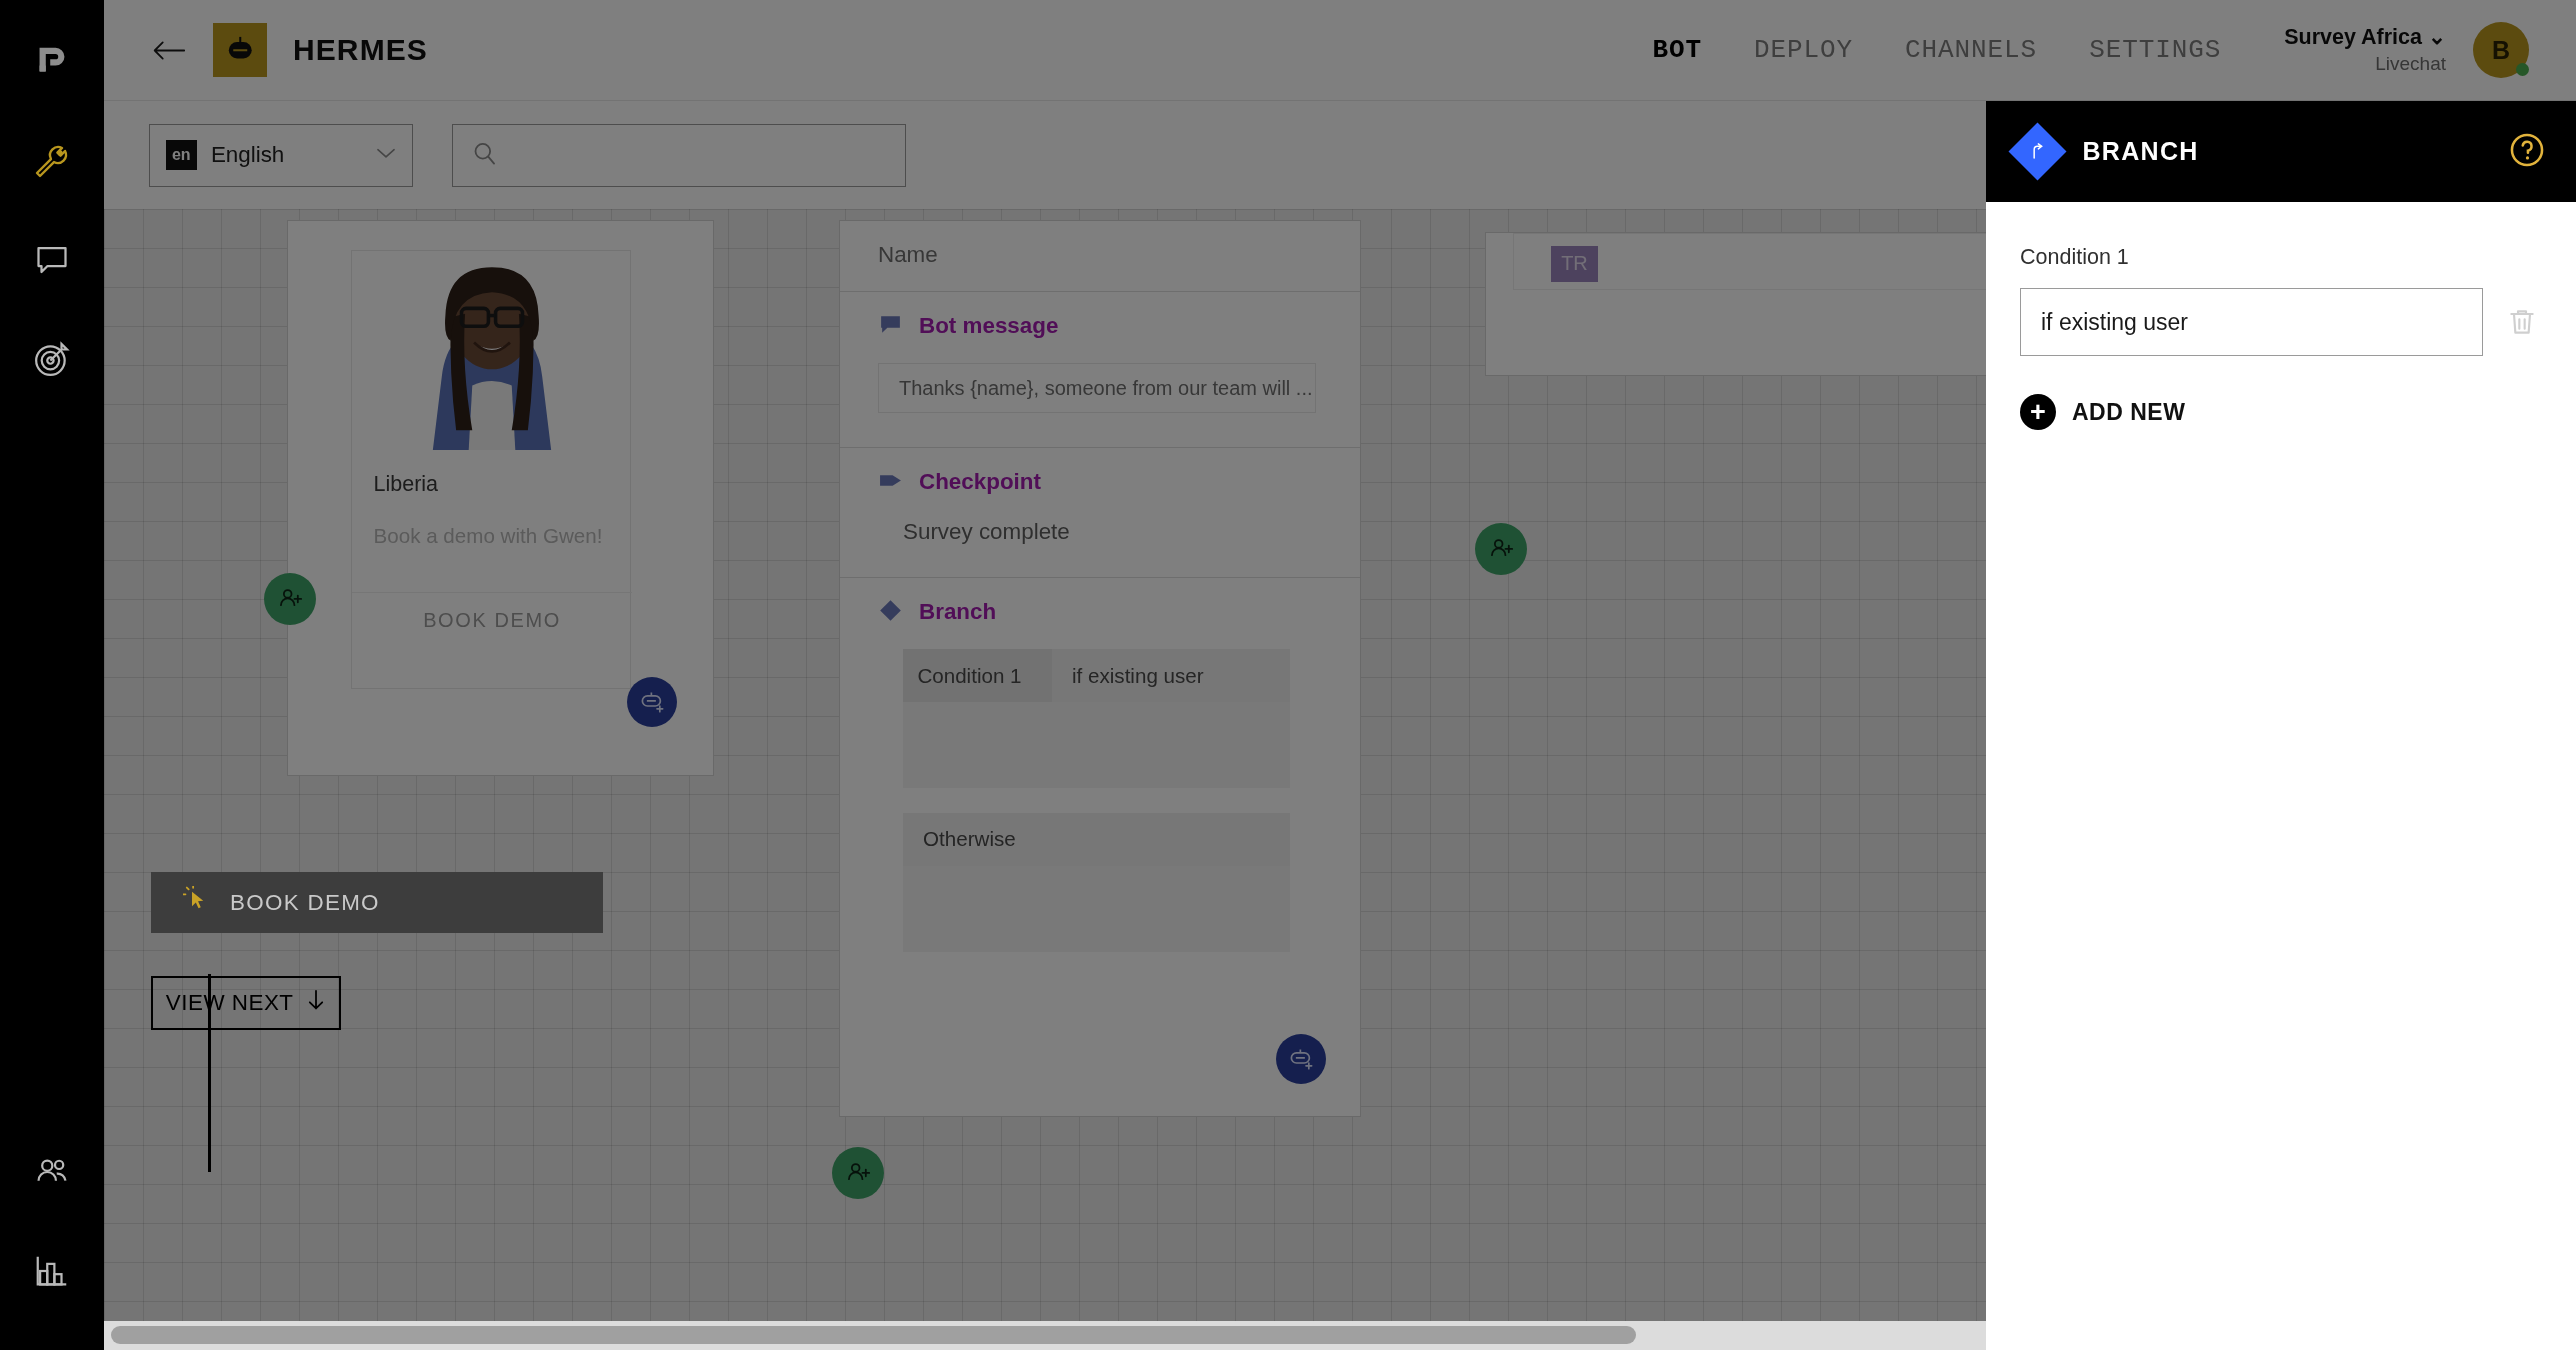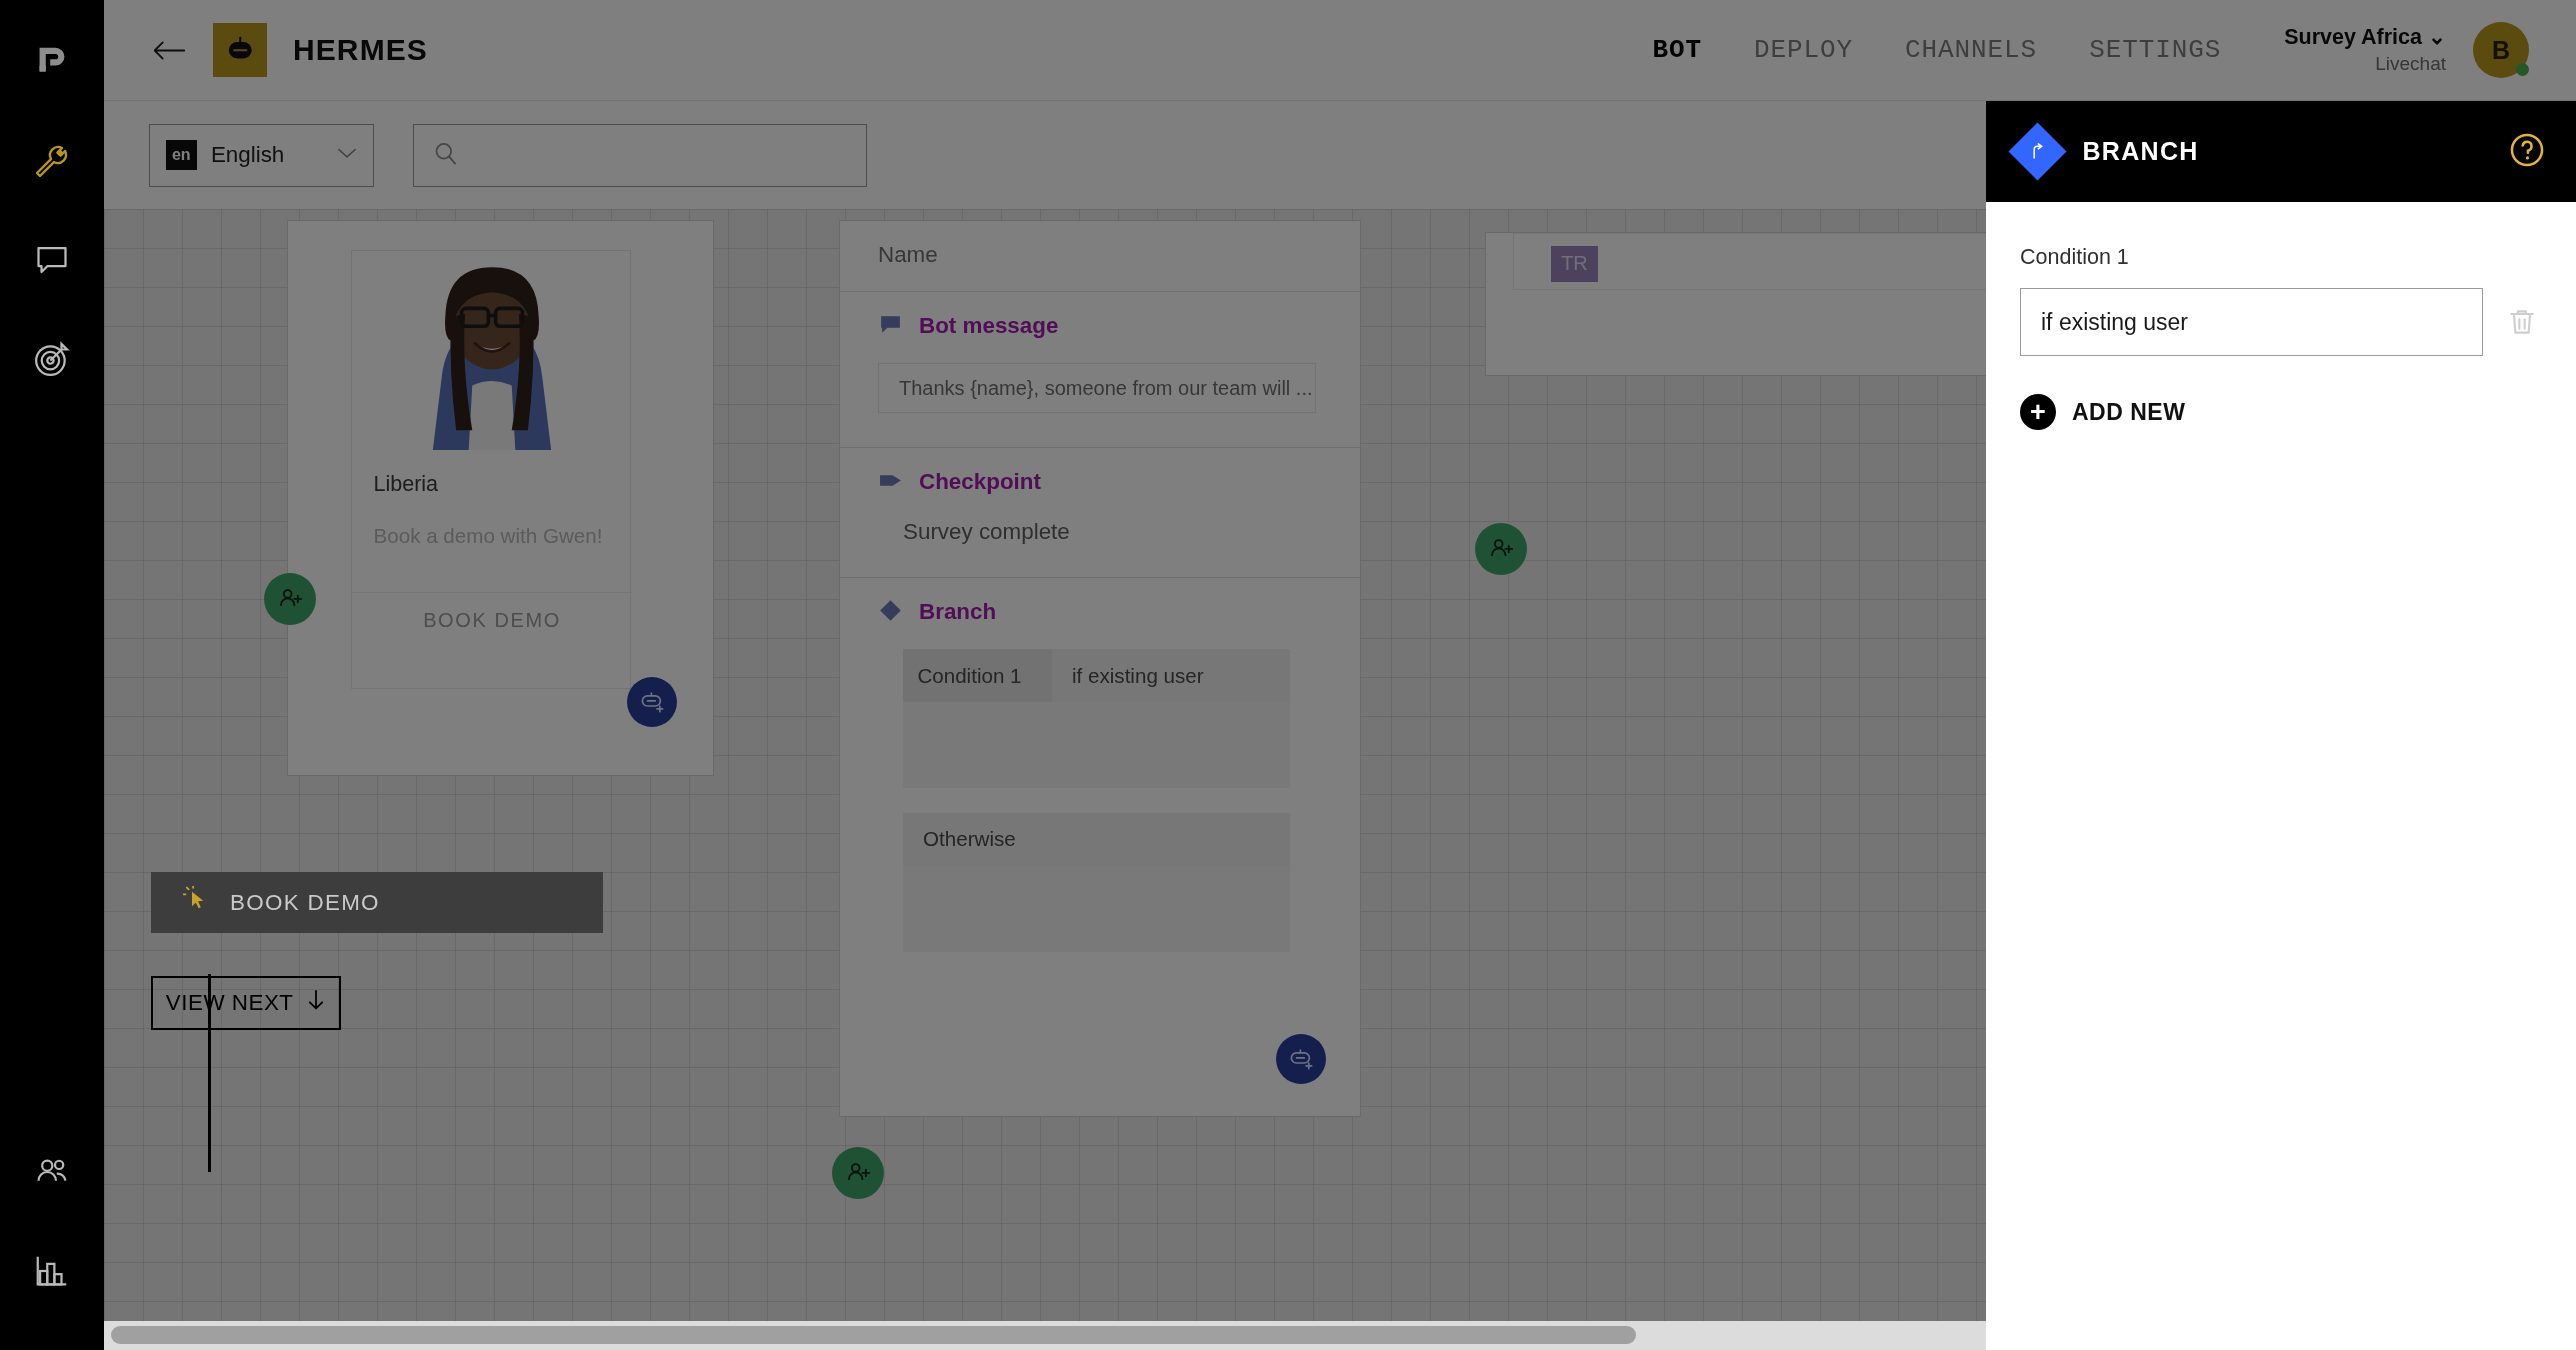--- a/index.html
+++ b/index.html
@@ -62,21 +62,21 @@
 
   
   .toolbar {
     position: absolute; left: 104px; top: 101px;
     width: 2472px; height: 108px;
     background: #ffffff;
     display: flex; align-items: center;
   }
   .lang-select {
     margin-left: 45px;
-    width: 225px; height: 63px;
+    width: 264px; height: 63px;
     border: 0.9px solid #9b9b9b; background: #fff;
     display: flex; align-items: center; padding: 0 16px; cursor: pointer;
   }
   .lang-badge {
     width: 30.5px; height: 30.5px; background: #111; color: #fff;
     font-size: 16px; font-weight: bold;
     display:flex; align-items:center; justify-content:center;
   }
   .lang-label { margin-left: 14.4px; font-size: 22.4px; color: #222; }
   .lang-caret { margin-left: auto; }

